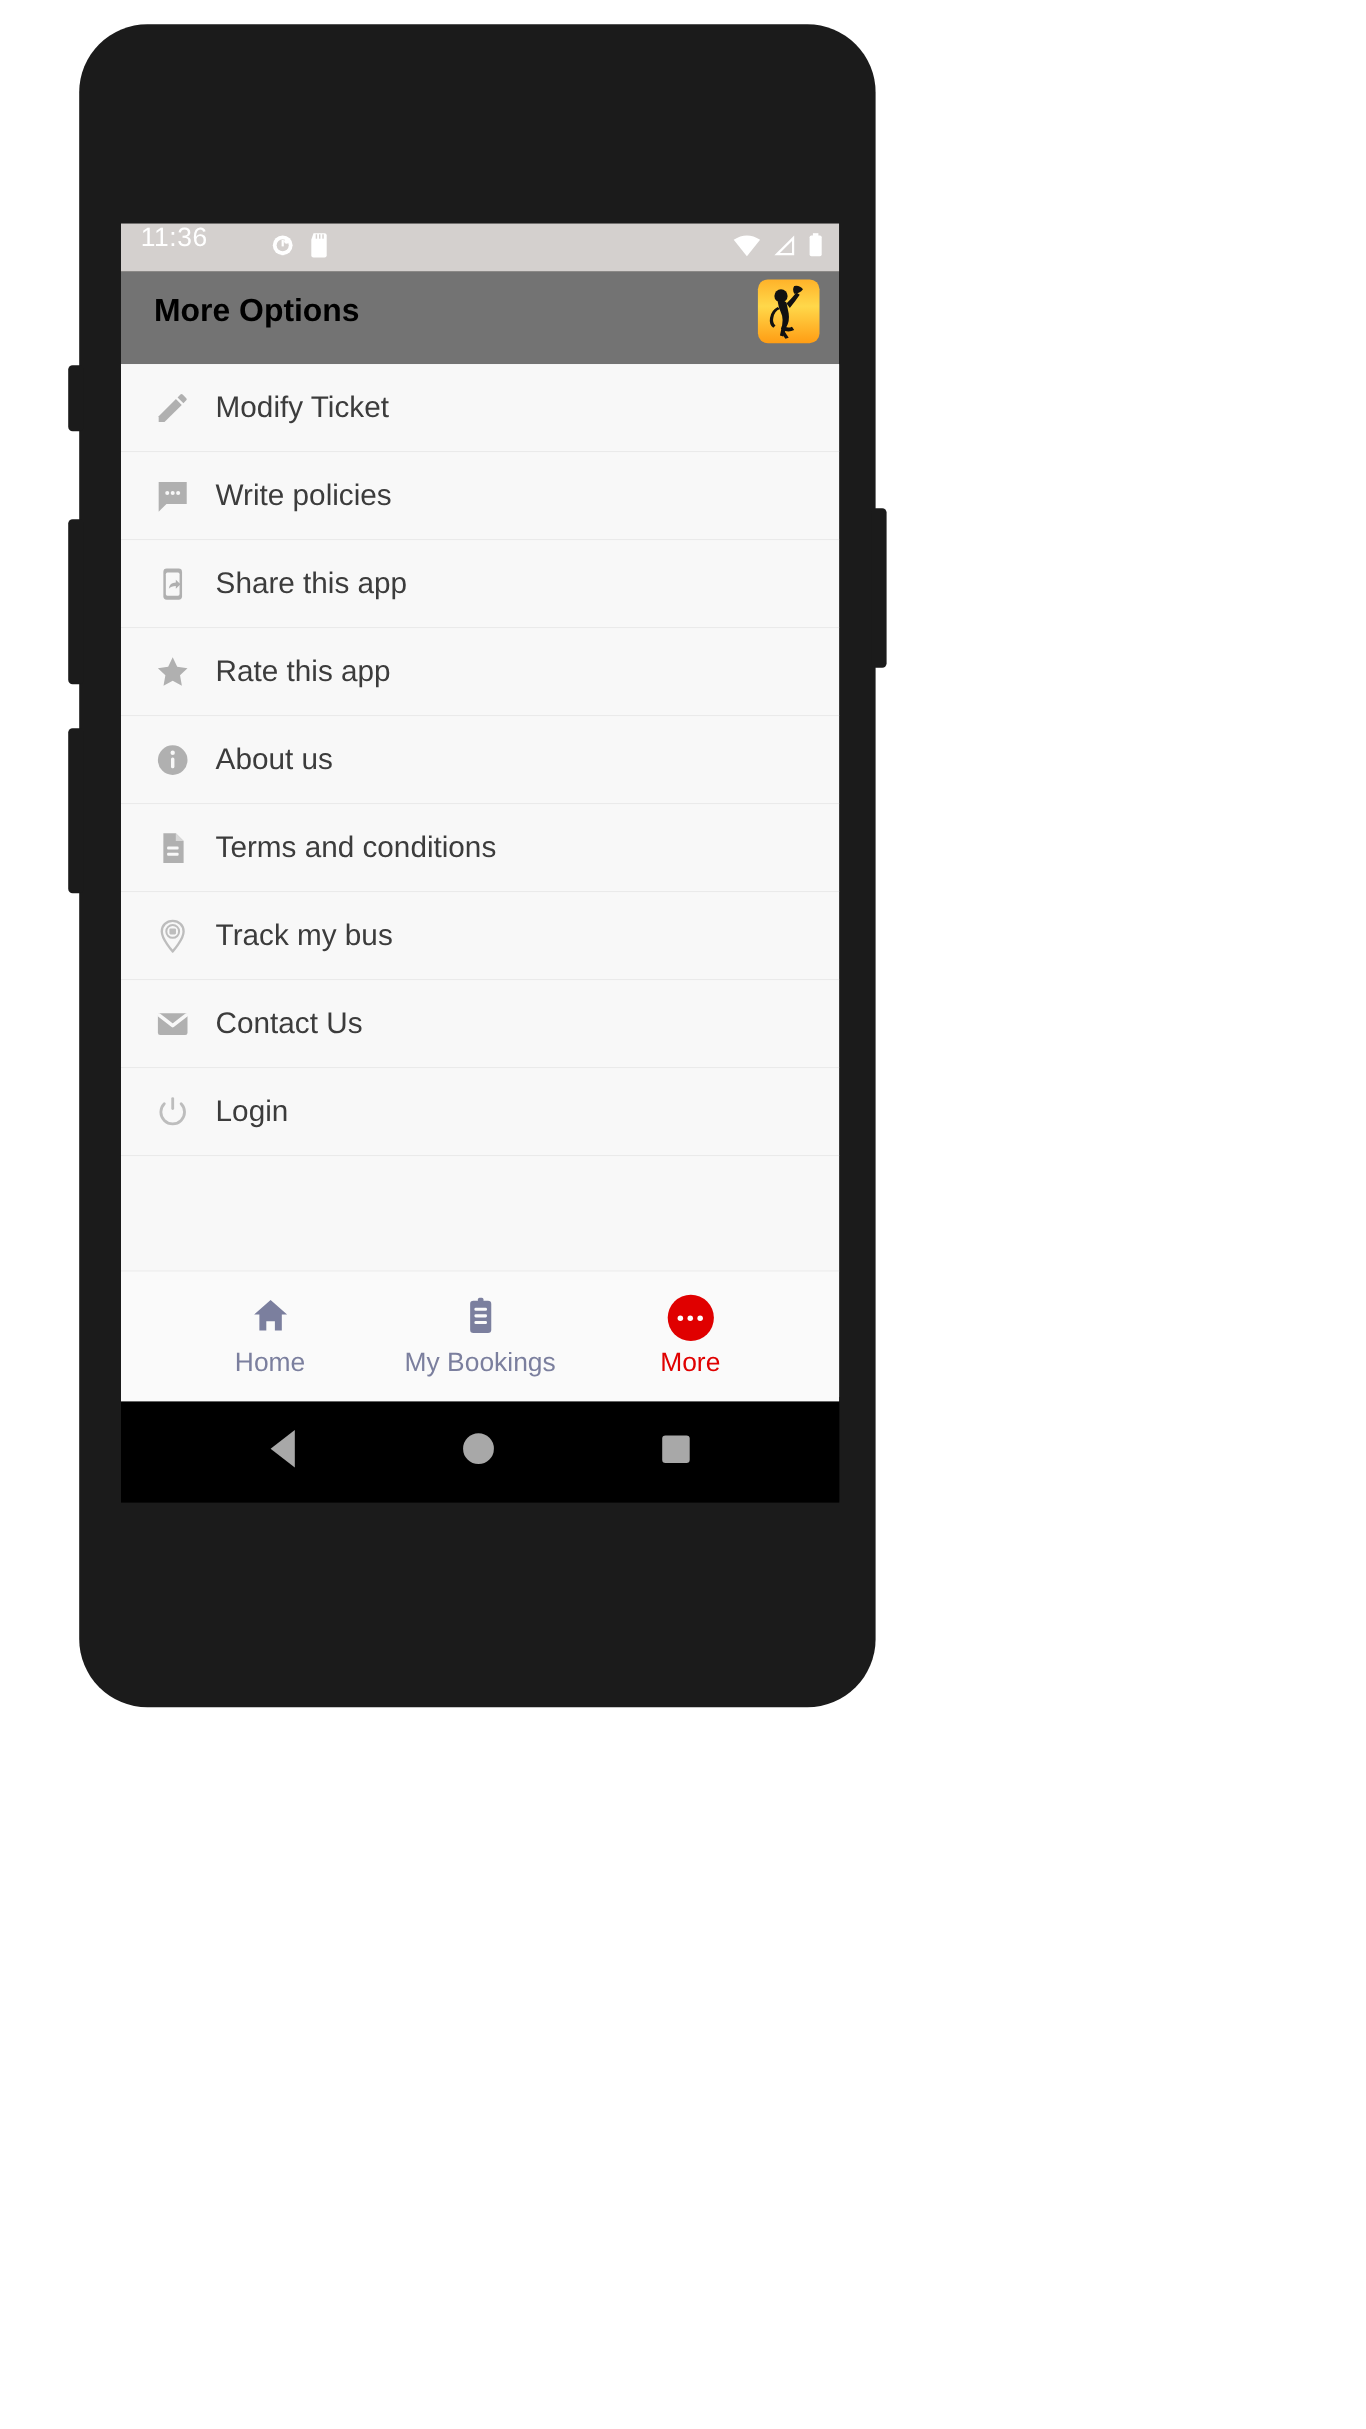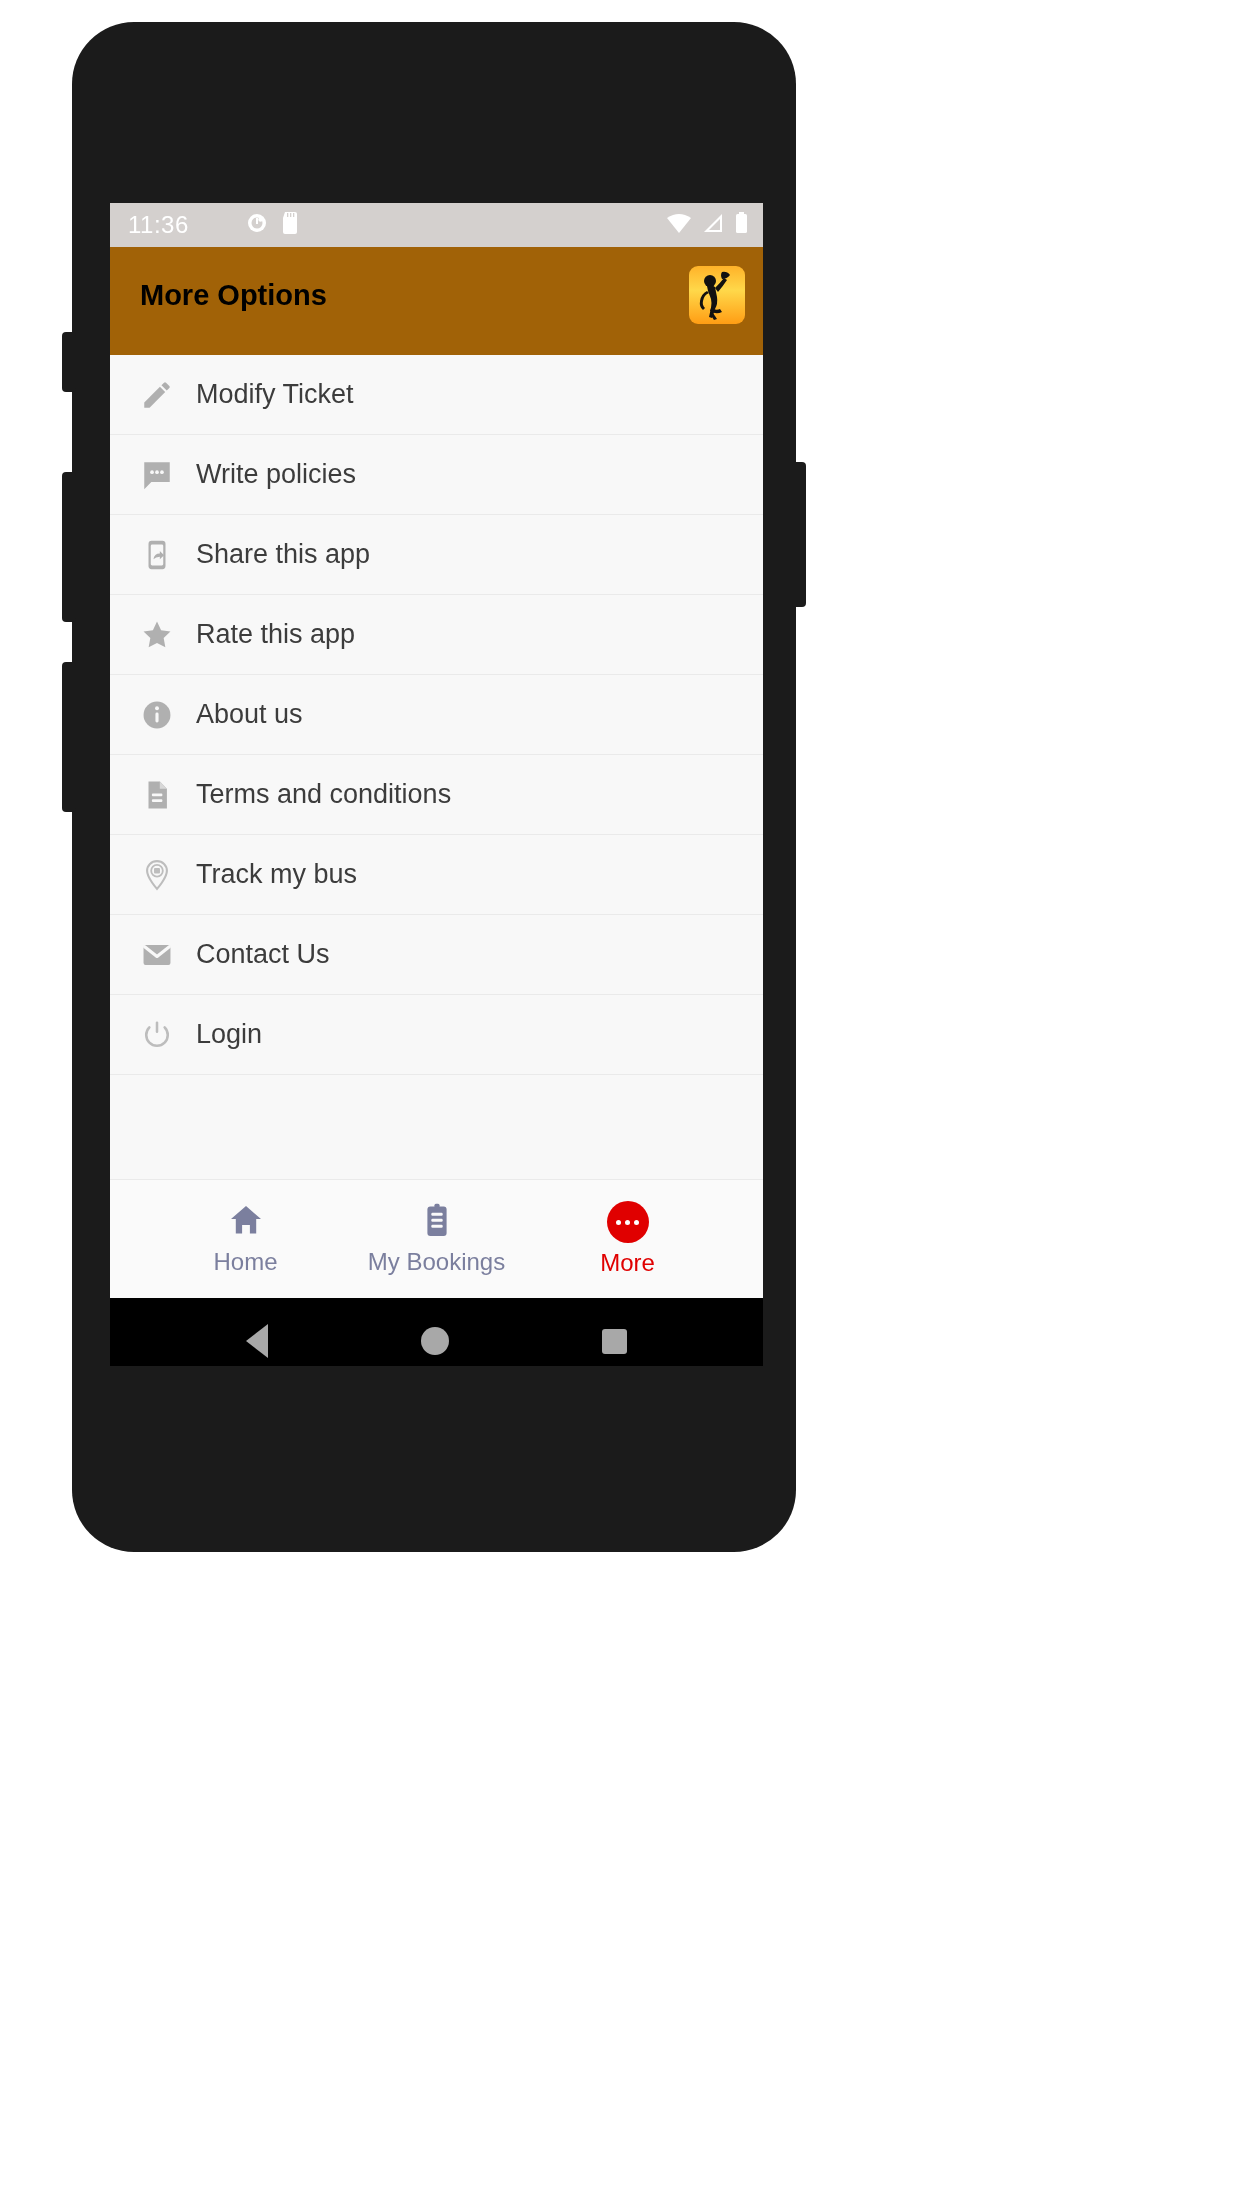--- a/index.html
+++ b/index.html
@@ -44,21 +44,20 @@
     height: 1163px;
     background: #000;
     overflow: hidden;
   }
 
   
   .statusbar {
     height: 44px;
     background: #d4d0ce;
     display: flex;
-    align-items: center;
     padding: 0 14px 0 18px;
     box-sizing: border-box;
     gap: 40px;
   }
   .sb-time {
     color: #ffffff;
     font-size: 24px;
     letter-spacing: 0.5px;
   }
   .sb-left-icons {
@@ -69,22 +68,22 @@
   }
   .sb-spacer { flex: 1; }
   .sb-right-icons {
     display: flex;
     align-items: center;
     gap: 9px;
   }
 
   
   .appbar {
-    height: 108px;
-    background: #a16207;
+    height: 84px;
+    background: #737373;
     display: flex;
     align-items: center;
     padding: 0 18px 12px 30px;
     box-sizing: border-box;
   }
   .appbar-title {
     color: #000000;
     font-size: 29px;
     font-weight: bold;
     white-space: nowrap;

